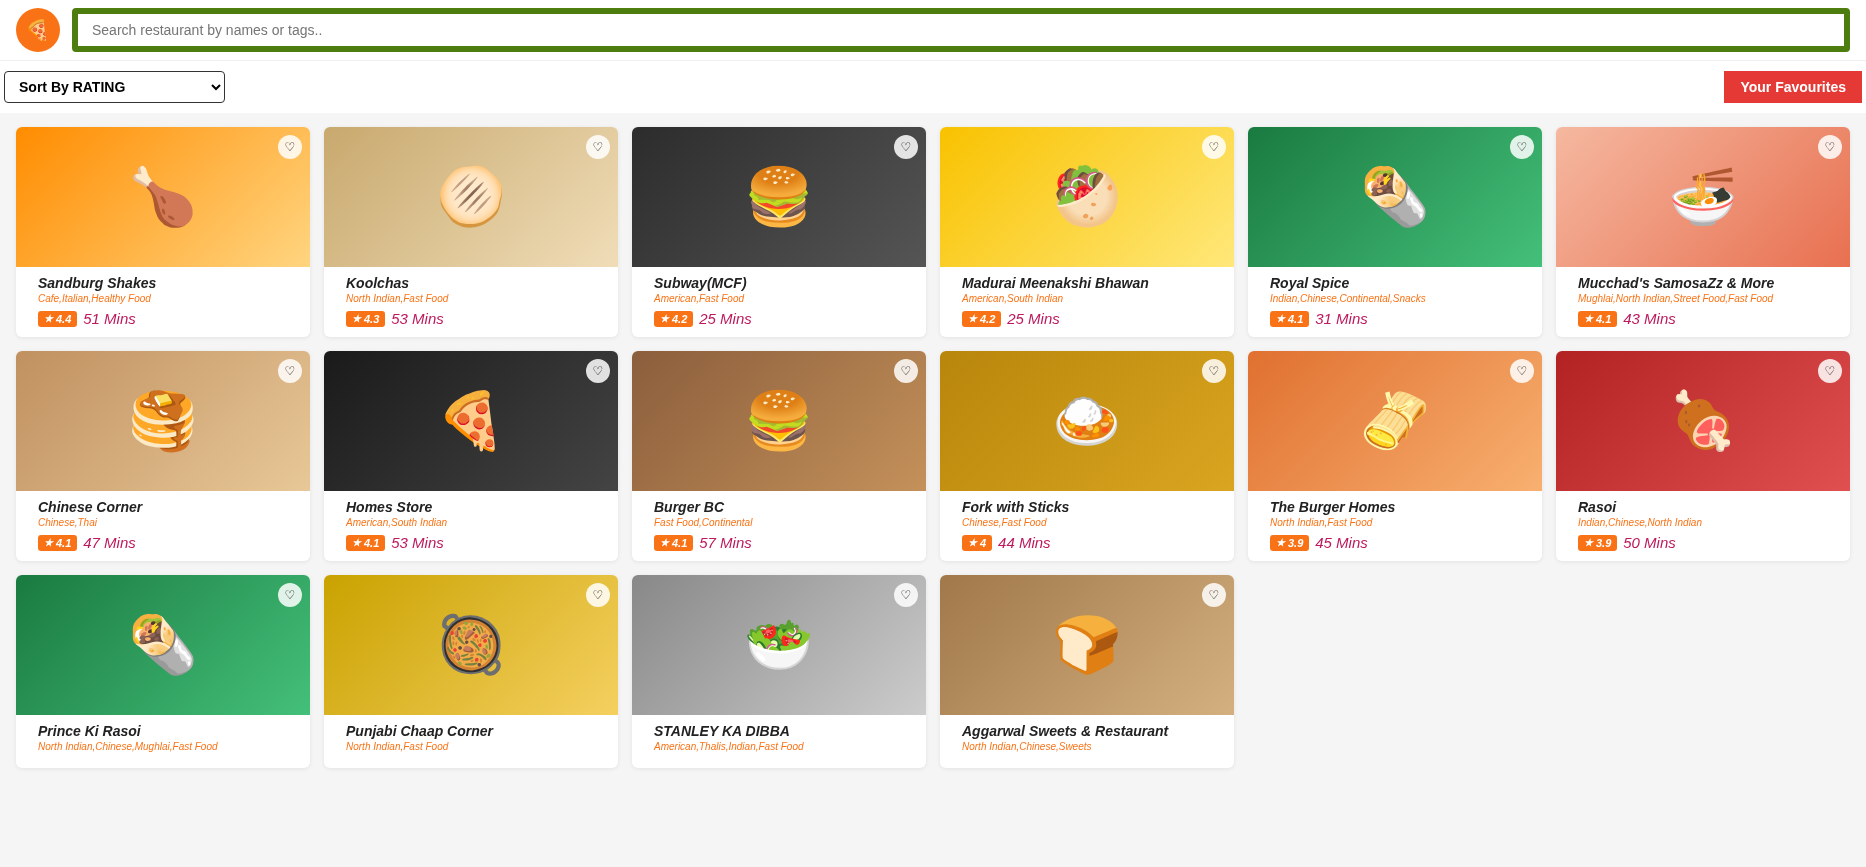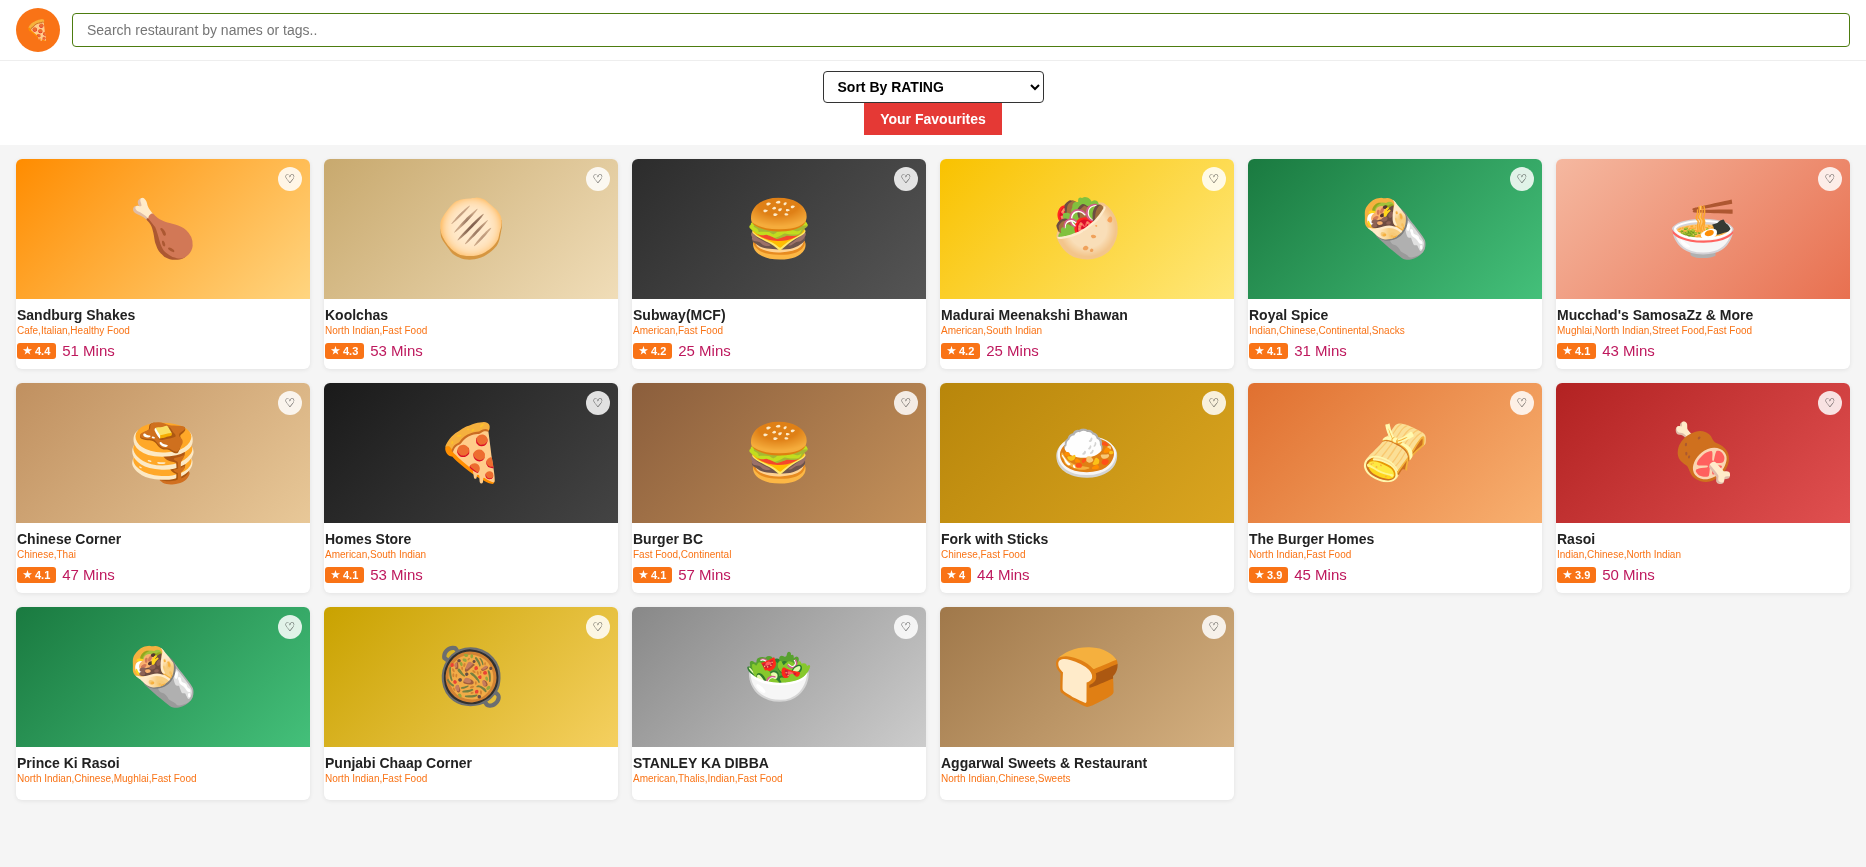--- a/index.html
+++ b/index.html
@@ -18,34 +18,33 @@
       width: 44px; height: 44px;
       background: #f97316;
       border-radius: 50%;
       display: flex; align-items: center; justify-content: center;
       flex-shrink: 0;
     }
     .logo-icon { color: #fff; font-size: 20px; }
     .search-bar {
       flex: 1;
       padding: 8px 14px;
-      border: 1px solid #4d7c0f;
+      border: 6px solid #4d7c0f;
       border-radius: 4px;
       font-size: 14px;
       outline: none;
     }
 
     
     .toolbar {
       display: flex;
       align-items: center;
       justify-content: space-between;
       padding: 10px 4px;
       background: #fff;
-      flex-direction: column;
     }
     .sort-select {
       padding: 6px 28px 6px 10px;
       border: 1.5px solid #333;
       border-radius: 4px;
       font-size: 14px;
       font-weight: 600;
       appearance: auto;
       cursor: pointer;
       background: #fff;
@@ -111,21 +110,21 @@
       position: absolute;
       top: 8px; right: 8px;
       width: 24px; height: 24px;
       background: rgba(255,255,255,0.85);
       border-radius: 50%;
       display: flex; align-items: center; justify-content: center;
       font-size: 12px;
       cursor: pointer;
     }
 
-    .card-body { padding: 8px 1px 10px; }
+    .card-body { padding: 8px 22px 10px; font-style: italic; }
     .card-name {
       font-size: 14px;
       font-weight: 700;
       color: #222;
       margin-bottom: 2px;
     }
     .card-cuisine {
       font-size: 10px;
       color: #f97316;
       margin-bottom: 6px;

